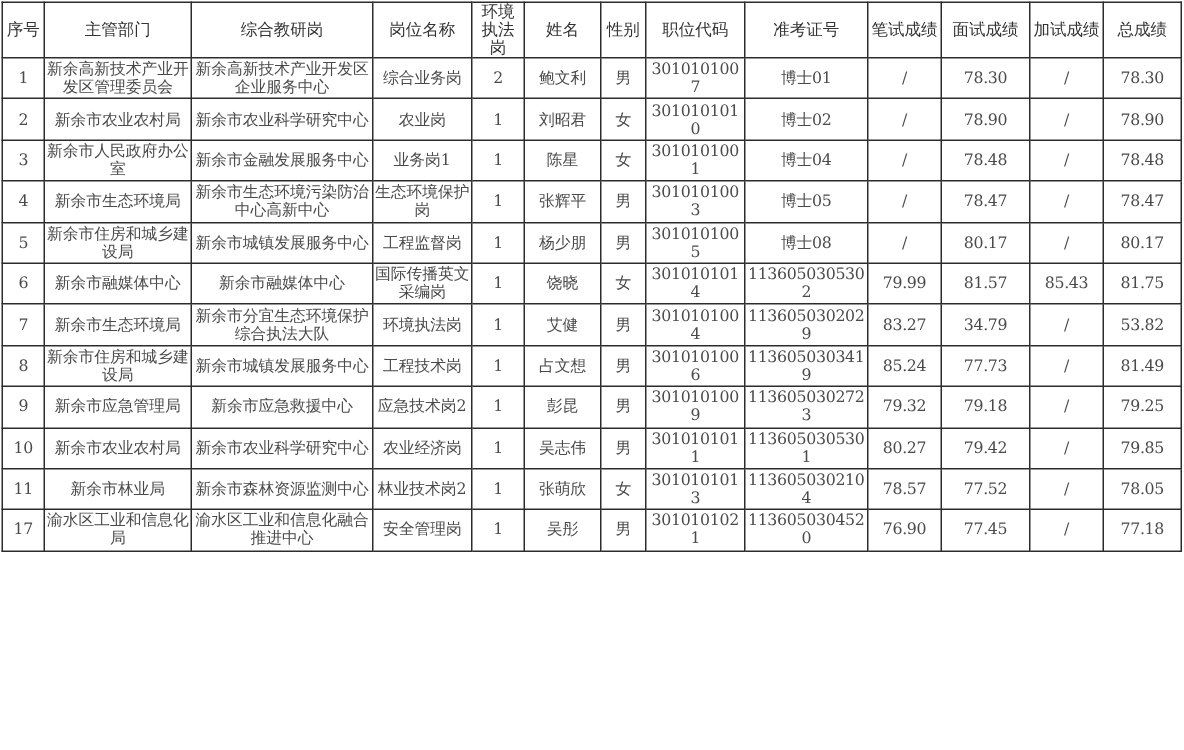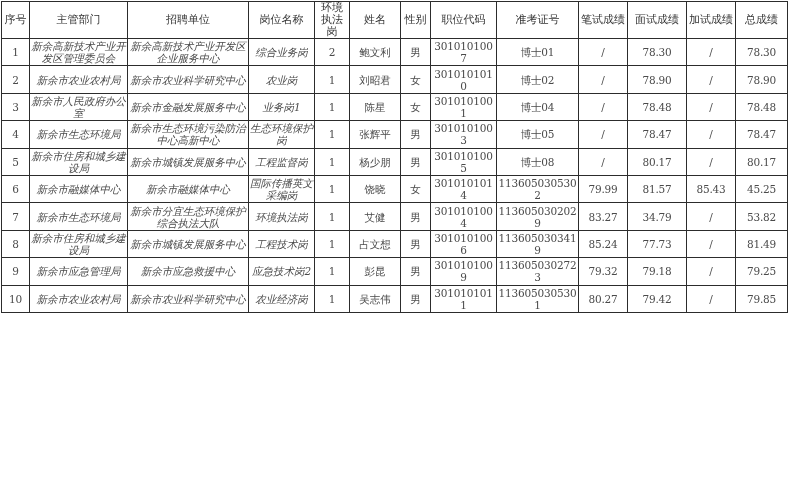--- a/index.html
+++ b/index.html
@@ -15,21 +15,21 @@
     padding:0 1px; overflow:hidden;
     font-size:10.5px; line-height:12px;
     white-space:normal; word-break:break-all;
   }
   table.score-table th {
     font-family:"DejaVu Sans","Liberation Sans",sans-serif;
     font-weight:normal; color:#333; height:26px; font-size:11px;text-align:center;
   }
   table.score-table td { height:26.4px; color:#4a4a4a; }
   td.num { font-size:10px; letter-spacing:-0.2px; }
-  td.wrap { font-size:10.5px; line-height:12.5px;font-style:italic; }
+  td.wrap { font-size:10.5px; line-height:12.5px; }
   th.twoline { font-size:10px; line-height:11px; }
 </style>
 </head>
 <body>
 
 <table class="score-table">
   <colgroup>
     <col style="width:28px">
       <col style="width:98px">
       <col style="width:121px">
@@ -41,21 +41,21 @@
     <col style="width:82px">
       <col style="width:49px">
       <col style="width:59px">
       <col style="width:49px">
       <col style="width:52px">
   </colgroup>
   <thead>
     <tr>
       <th>序号</th>
       <th>主管部门</th>
-      <th>招聘单位</th>
+      <th>综合教研岗</th>
       <th>岗位名称</th>
       <th class="twoline">环境执法岗</th>
       <th>姓名</th>
       <th>性别</th>
       <th>职位代码</th>
       <th>准考证号</th>
       <th>笔试成绩</th>
       <th>面试成绩</th>
       <th>加试成绩</th>
       <th>总成绩</th>
@@ -143,21 +143,21 @@
         <td class="wrap">新余市融媒体中心</td>
         <td class="wrap">国际传播英文采编岗</td>
         <td class="num">1</td>
         <td>饶晓</td>
         <td>女</td>
         <td class="num">3010101014</td>
         <td class="num">1136050305302</td>
         <td class="num">79.99</td>
         <td class="num">81.57</td>
         <td class="num">85.43</td>
-        <td class="num">45.25</td>
+        <td class="num">81.75</td>
       </tr>
       <tr>
         <td class="num">7</td>
         <td class="wrap">新余市生态环境局</td>
         <td class="wrap">新余市分宜生态环境保护综合执法大队</td>
         <td class="wrap">环境执法岗</td>
         <td class="num">1</td>
         <td>艾健</td>
         <td>男</td>
         <td class="num">3010101004</td>
@@ -205,14 +205,44 @@
         <td class="num">1</td>
         <td>吴志伟</td>
         <td>男</td>
         <td class="num">3010101011</td>
         <td class="num">1136050305301</td>
         <td class="num">80.27</td>
         <td class="num">79.42</td>
         <td class="num">/</td>
         <td class="num">79.85</td>
       </tr>
+      <tr>
+        <td class="num">11</td>
+        <td class="wrap">新余市林业局</td>
+        <td class="wrap">新余市森林资源监测中心</td>
+        <td class="wrap">林业技术岗2</td>
+        <td class="num">1</td>
+        <td>张萌欣</td>
+        <td>女</td>
+        <td class="num">3010101013</td>
+        <td class="num">1136050302104</td>
+        <td class="num">78.57</td>
+        <td class="num">77.52</td>
+        <td class="num">/</td>
+        <td class="num">78.05</td>
+      </tr>
+      <tr>
+        <td class="num">17</td>
+        <td class="wrap">渝水区工业和信息化局</td>
+        <td class="wrap">渝水区工业和信息化融合推进中心</td>
+        <td class="wrap">安全管理岗</td>
+        <td class="num">1</td>
+        <td>吴彤</td>
+        <td>男</td>
+        <td class="num">3010101021</td>
+        <td class="num">1136050304520</td>
+        <td class="num">76.90</td>
+        <td class="num">77.45</td>
+        <td class="num">/</td>
+        <td class="num">77.18</td>
+      </tr>
     </tbody>
 </table>
 
 </body></html>

